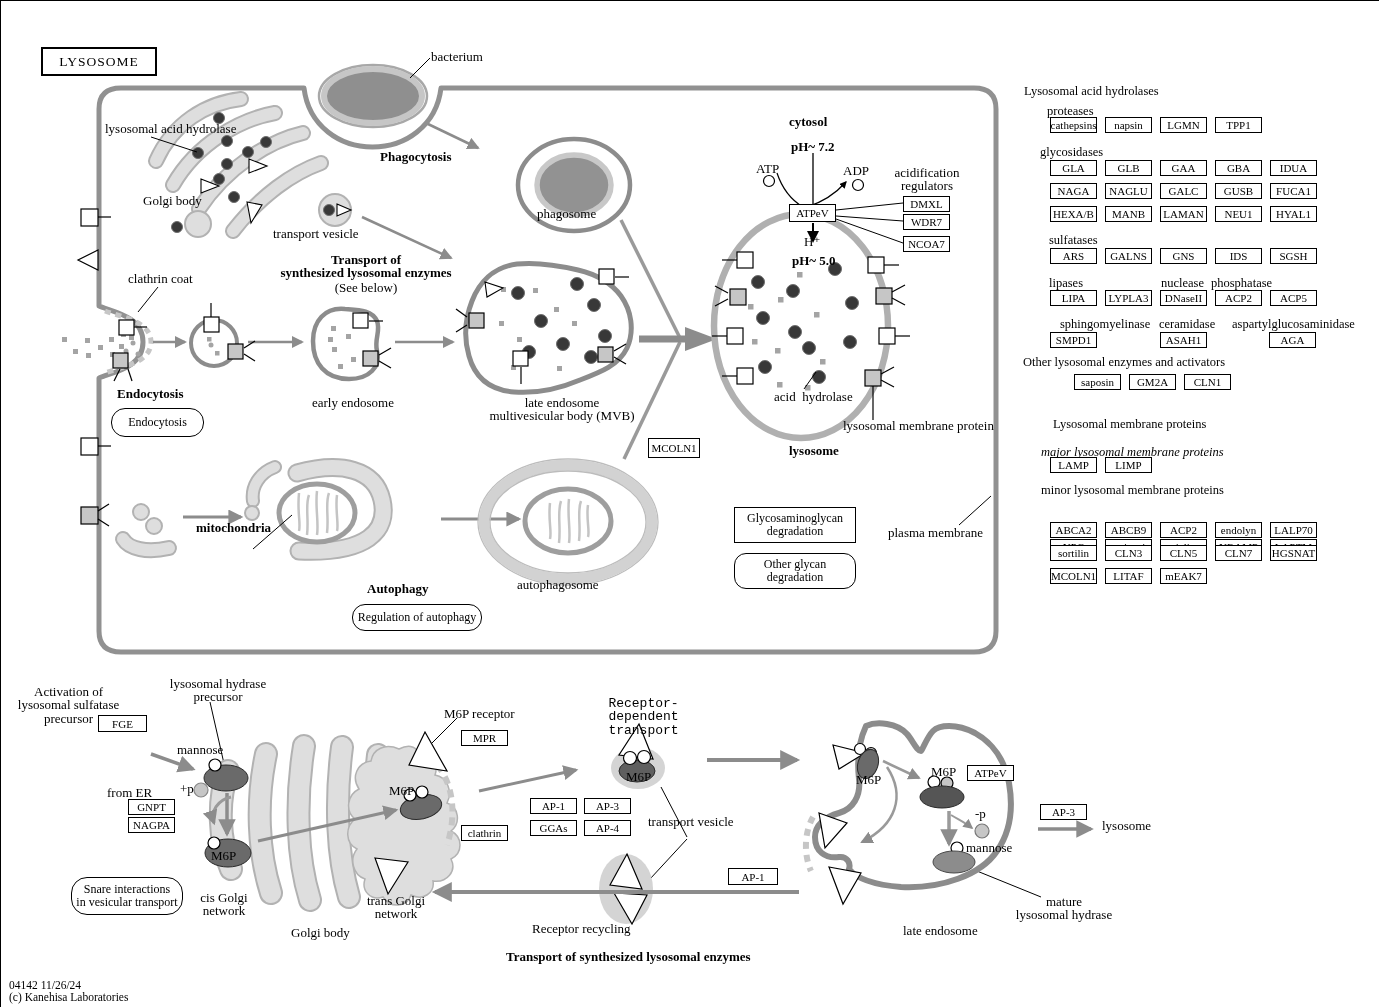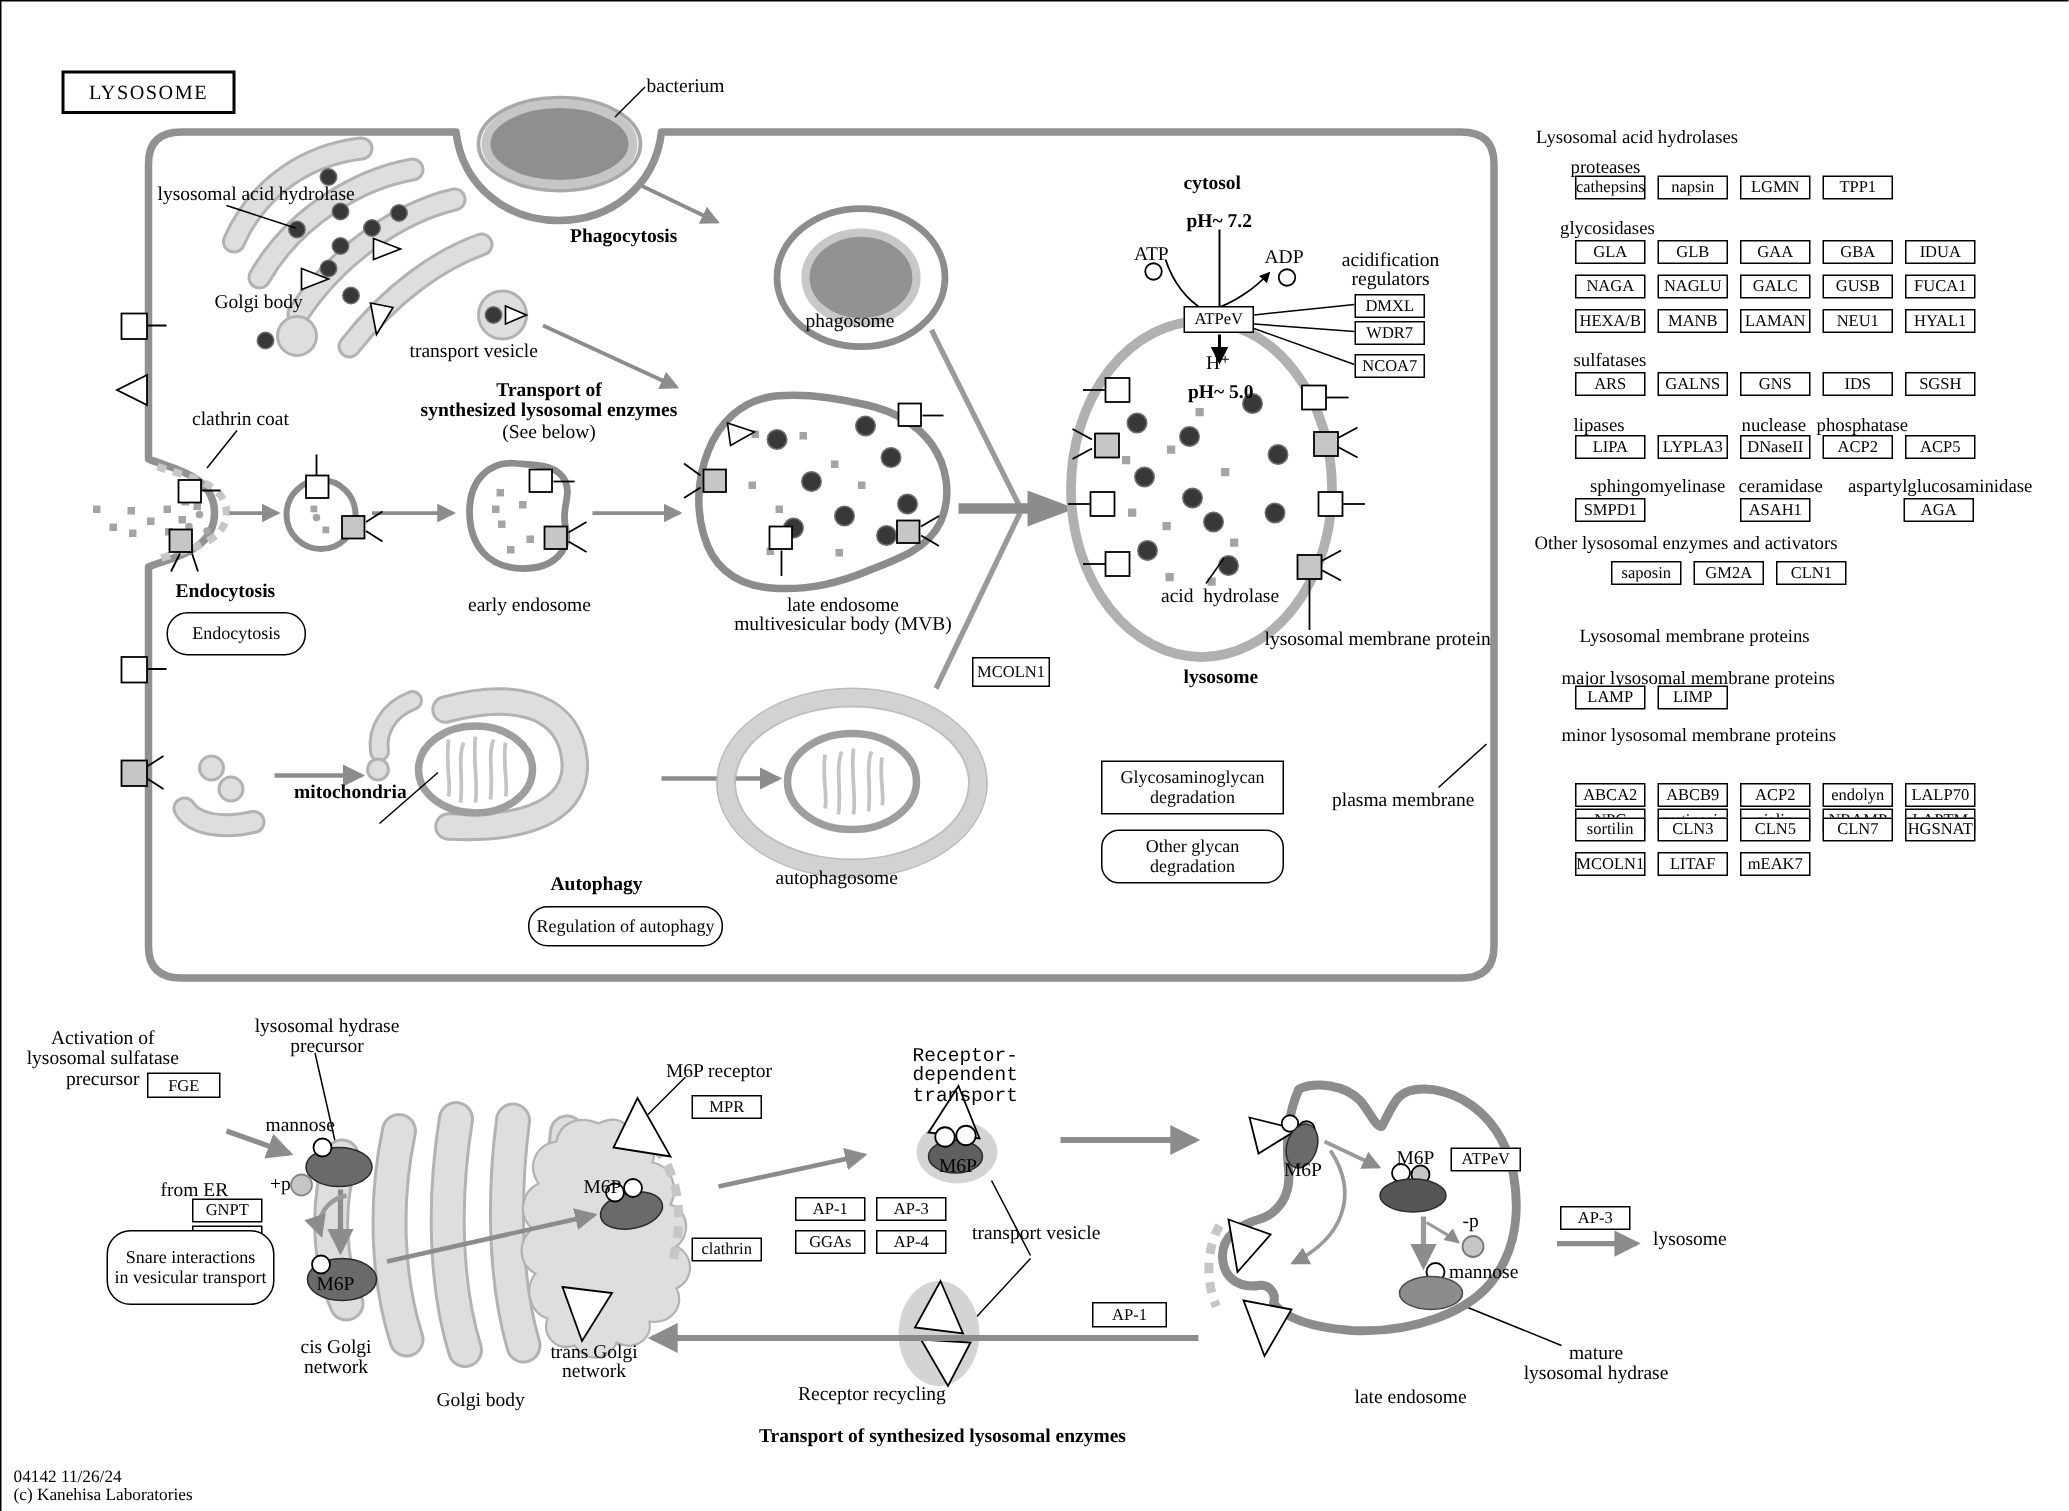--- a/index.html
+++ b/index.html
@@ -457,21 +457,21 @@
 <div class="gbox abs" style="left:727px;top:867px;width:50px;height:17px;">AP-1</div>
 <div class="gbox abs" style="left:966px;top:764px;">ATPeV</div>
 <div class="gbox abs" style="left:1039px;top:803px;">AP-3</div>
 
 <div class="linkbox" style="left:110px;top:407px;width:93px;height:29px;">Endocytosis</div>
 <div class="linkbox" style="left:351px;top:603px;width:130px;height:27px;border-radius:13px;">Regulation of autophagy</div>
 <div class="linkbox" style="left:733px;top:506px;width:122px;height:36px;border-radius:0;">Glycosaminoglycan
 degradation</div>
 <div class="linkbox" style="left:733px;top:552px;width:122px;height:36px;border-radius:12px;">Other glycan
 degradation</div>
-<div class="linkbox" style="left:70px;top:819px;width:112px;height:50px;border-radius:16px;">Snare interactions
+<div class="linkbox" style="left:70px;top:876px;width:112px;height:38px;border-radius:16px;">Snare interactions
 in vesicular transport</div>
 
 <div class="ph" style="left:1023px;top:83px;">Lysosomal acid hydrolases</div>
 <div class="ph" style="left:1046px;top:103px;">proteases</div>
 <div class="generow" style="left:1049px;top:116px;">
       <div class="gbox">cathepsins</div>
       <div class="gbox">napsin</div>
       <div class="gbox">LGMN</div>
       <div class="gbox">TPP1</div>
     </div>
@@ -531,21 +531,21 @@
 <div class="generow" style="left:1268px;top:331px;">
       <div class="gbox">AGA</div>
     </div>
 <div class="ph" style="left:1022px;top:354px;">Other lysosomal enzymes and activators</div>
 <div class="generow" style="left:1049px;top:373px;padding-left:24px;">
       <div class="gbox">saposin</div>
       <div class="gbox">GM2A</div>
       <div class="gbox">CLN1</div>
     </div>
 <div class="ph" style="left:1022px;top:416px;margin-left:30px;">Lysosomal membrane proteins</div>
-<div class="ph" style="left:1040px;top:444px;">major lysosomal membrane proteins</div>
+<div class="ph" style="left:1040px;top:444px;font-style:italic;">major lysosomal membrane proteins</div>
 <div class="generow" style="left:1049px;top:456px;">
       <div class="gbox">LAMP</div>
       <div class="gbox">LIMP</div>
     </div>
 <div class="ph" style="left:1040px;top:482px;">minor lysosomal membrane proteins</div>
 <div class="generow" style="left:1049px;top:498px;margin-top:40px;">
       <div class="gbox">NPC</div>
       <div class="gbox">cystinosin</div>
       <div class="gbox">sialin</div>
       <div class="gbox">NRAMP</div>

